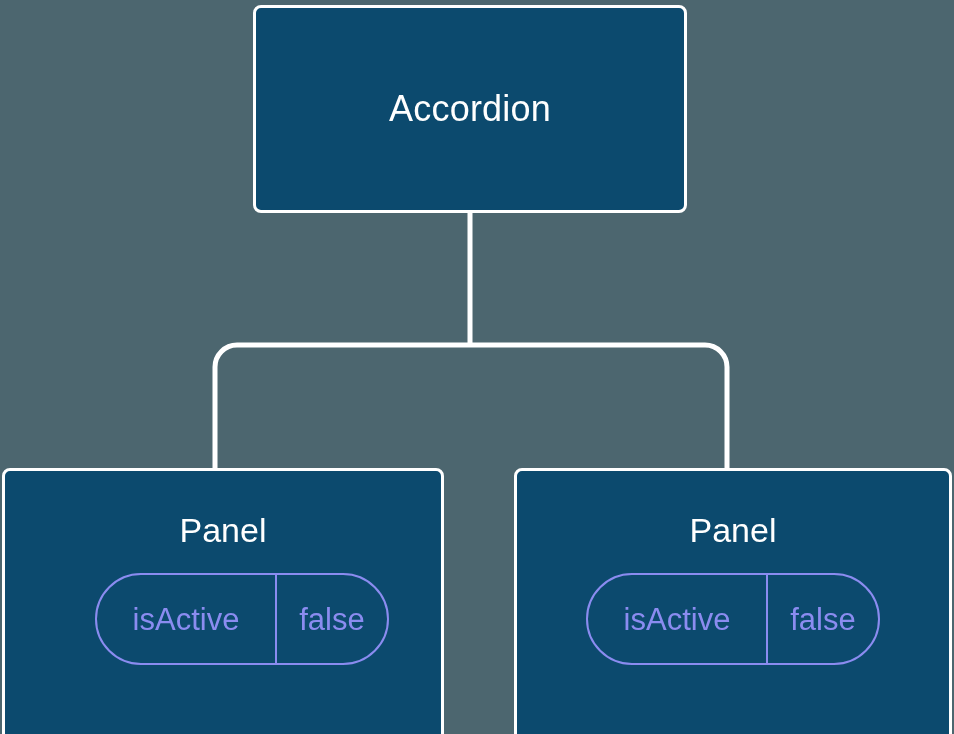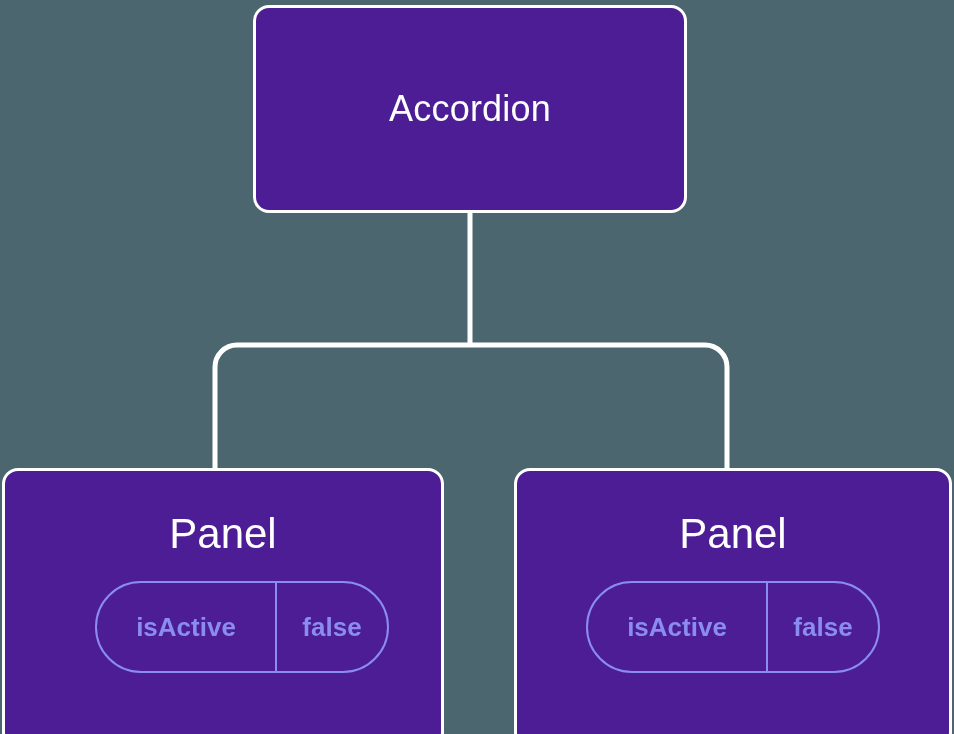--- a/index.html
+++ b/index.html
@@ -22,23 +22,23 @@
     left: 0;
     top: 0;
     width: 954px;
     height: 734px;
     pointer-events: none;
   }
 
   
   .node {
     position: absolute;
-    background: #4c1d95;
+    background: #0c4a6e;
     border: 3px solid #ffffff;
-    border-radius: 16px;
+    border-radius: 8px;
     box-sizing: border-box;
   }
 
   .node-root {
     left: 253px;
     top: 5px;
     width: 434px;
     height: 208px;
     display: flex;
     align-items: center;
@@ -61,21 +61,21 @@
     align-items: center;
     padding-top: 42px;
     box-sizing: border-box;
   }
 
   .node-panel-left  { left: 2px;   width: 442px; }
   .node-panel-right { left: 514px; width: 438px; }
 
   .node-title-panel {
     color: #ffffff;
-    font-size: 42px;
+    font-size: 34px;
     font-weight: 400;
     line-height: 1;
   }
 
   
   .pill {
     margin-top: 26px;
     height: 92px;
     display: flex;
     align-items: stretch;
@@ -85,22 +85,22 @@
     background: transparent;
   }
   .pill-left  { margin-left: 38px; }
   .pill-right { margin-left: 0; }
 
   .pill-cell {
     display: flex;
     align-items: center;
     justify-content: center;
     color: #8b8cf0;
-    font-size: 26px;
-    font-weight: 700;
+    font-size: 31px;
+    font-weight: 400;
     line-height: 1;
     box-sizing: border-box;
   }
   .pill-key {
     padding: 0 26px;
     min-width: 178px;
   }
   .pill-divider {
     width: 2px;
     background: #8b8cf0;

